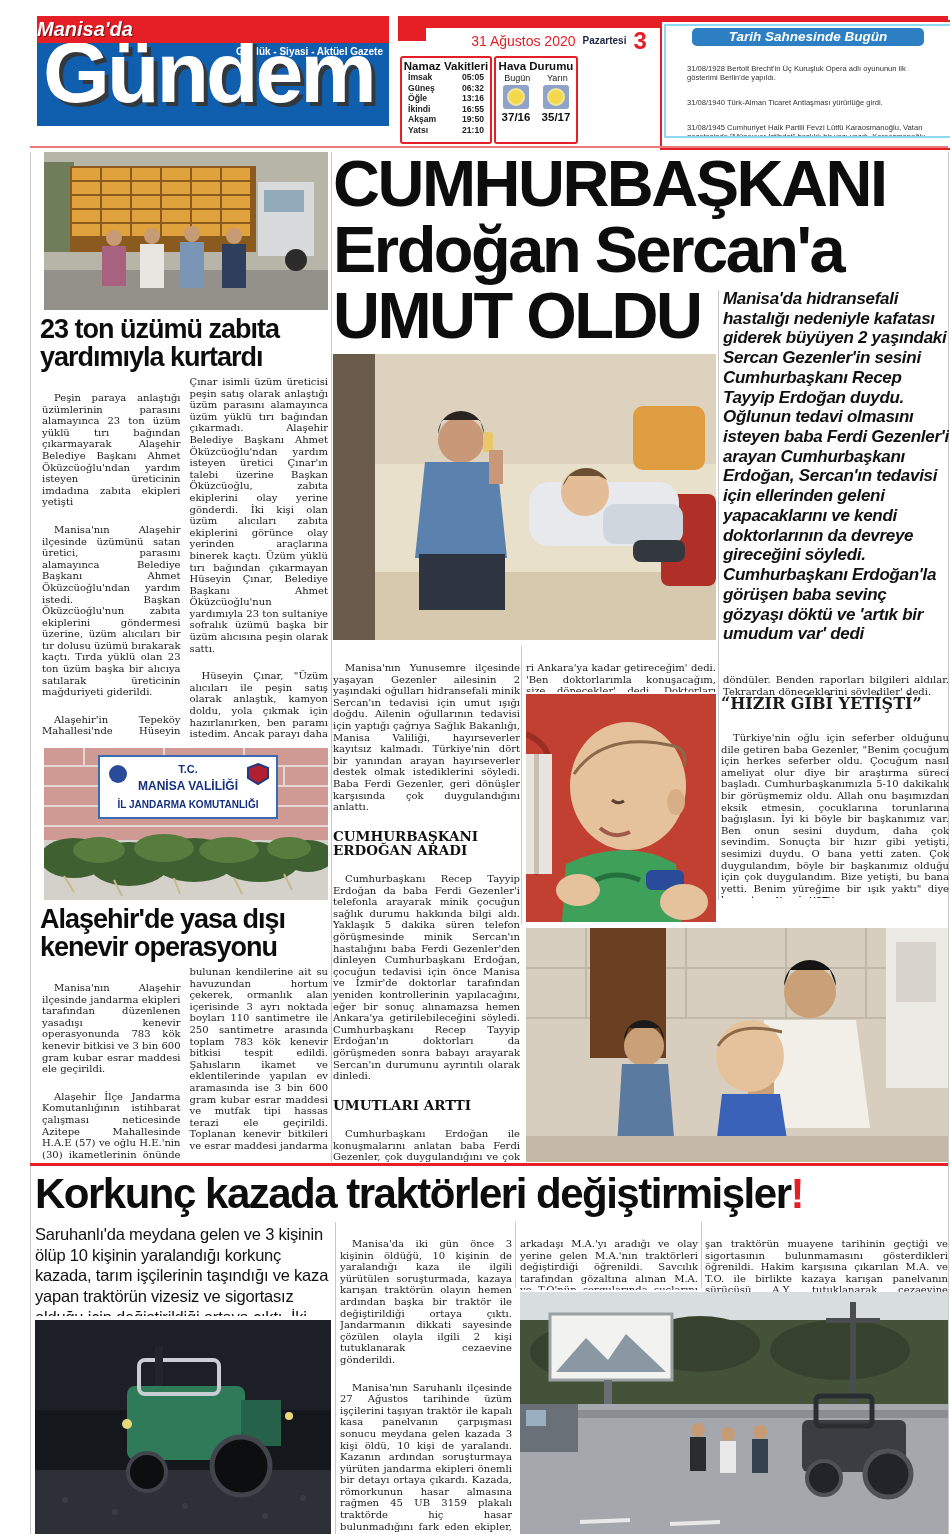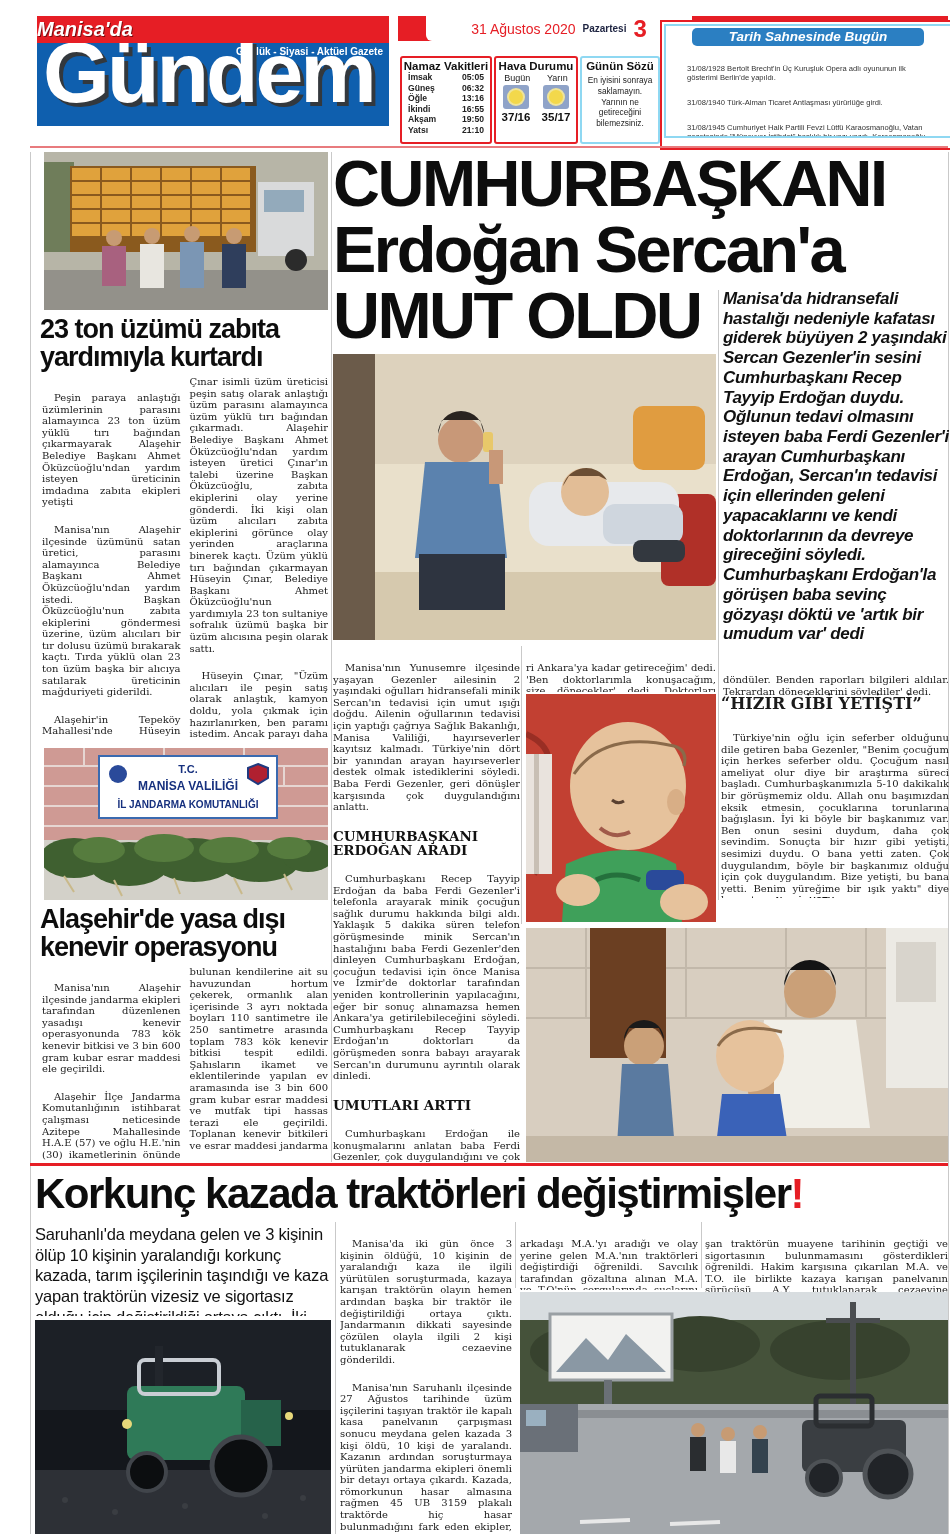--- a/index.html
+++ b/index.html
@@ -11,21 +11,21 @@
   .mast-red{height:27px;background:#e61e25;display:flex;align-items:center;}
   .mast-topline{font-family:"Liberation Sans",sans-serif;font-weight:bold;font-style:italic;
       color:#fff;font-size:20px;text-shadow:1px 1px 0 #7a0d10;}
   .mast-blue{position:relative;height:83px;background:#0f5fae;overflow:hidden;}
   .mast-tagline{position:absolute;right:6px;top:3px;font-family:"Liberation Sans",sans-serif;
       font-weight:bold;color:#fff;font-size:10px;}
   .mast-title{position:absolute;left:6px;top:-14px;font-family:"Liberation Sans",sans-serif;
       font-weight:bold;font-size:86px;color:#fff;letter-spacing:-3px;line-height:1;
       text-shadow:4px 4px 0 #33383d;}
   .date-strip{left:398px;top:16px;width:550px;height:25px;background:#e61e25;}
-  .date-pill{position:absolute;left:28px;top:0;width:266px;height:25px;background:#fff;
+  .date-pill{position:absolute;left:28px;top:12px;width:266px;height:25px;background:#fff;
       display:flex;align-items:center;justify-content:center;gap:7px;border-radius:0 0 6px 6px;}
   .date-red{font-family:"Liberation Sans",sans-serif;color:#e61e25;font-size:14px;}
   .date-day{font-family:"Liberation Sans",sans-serif;font-weight:bold;color:#1d2340;font-size:10px;}
   .page-num{font-family:"Liberation Sans",sans-serif;font-weight:bold;color:#e61e25;font-size:24px;line-height:1;}
   .box{border:2px solid #e61e25;border-radius:3px;background:#fff;font-family:"Liberation Sans",sans-serif;}
   .box-title{font-weight:bold;font-size:11.5px;text-align:center;color:#111;padding-top:2px;}
   .prayer{left:400px;top:56px;width:88px;height:84px;}
   .prow{display:flex;justify-content:space-between;padding:0 6px;font-size:8.6px;font-weight:bold;
       color:#222;line-height:1.23;}
   .weather{left:494px;top:56px;width:80px;height:84px;}
@@ -130,24 +130,20 @@
       <span class="sun">
           <i></i>
         </span>
     </div>
     <div class="wrow">
       <span class="wtemp">37/16</span>
       <span class="wtemp">35/17</span>
     </div>
   </div>
 
-  <div class="abs box quote">
-    <div class="box-title">Günün Sözü</div>
-    <div class="quote-text">En iyisini sonraya saklamayın. Yarının ne getireceğini bilemezsiniz.</div>
-  </div>
 
   <div class="abs history">
     <div class="hist-inner">
       <div class="hist-head">Tarih Sahnesinde Bugün</div>
       <div class="hist-body">
         <p>31/08/1928 Bertolt Brecht'in Üç Kuruşluk Opera adlı oyununun ilk gösterimi Berlin'de yapıldı.</p>
         <p>31/08/1940 Türk-Alman Ticaret Antlaşması yürürlüğe girdi.</p>
         <p>31/08/1945 Cumhuriyet Halk Partili Fevzi Lütfü Karaosmanoğlu, Vatan gazetesinde "Münevver İstibdat" başlıklı bir yazı yazdı. Karaosmanoğlu yazısında, Cumhuriyet Halk Partisi iktidarını aydınların diktatörlüğü olarak niteliyordu.</p>
         <p>31/08/1951 40. Dünya Parlamentolar Konferansı İstanbul'da toplandı.</p>
         <p>31/08/1952 Et ve Balık Kurumu üretime başladı.</p>

